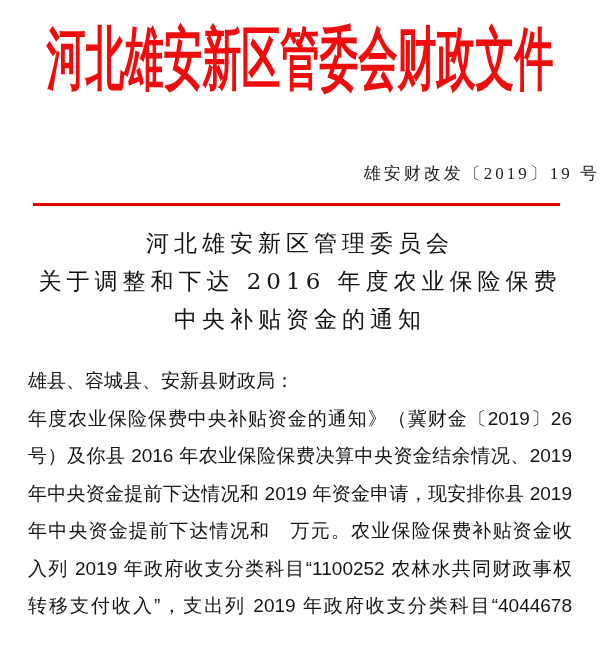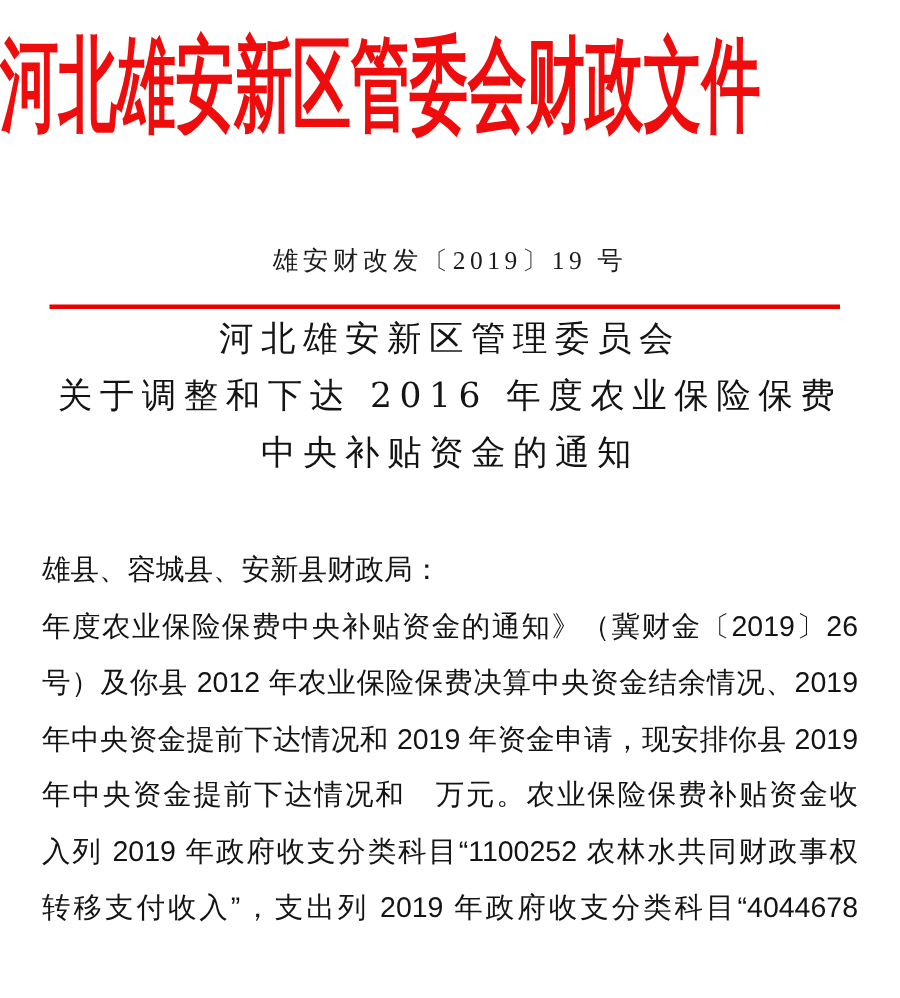--- a/index.html
+++ b/index.html
@@ -15,62 +15,63 @@
     overflow: hidden;
     font-family: "Liberation Serif", serif;
   }
 
   
   .banner {
     position: absolute;
     top: 22px;
     left: 0;
     width: 600px;
+    text-align: center;
     color: #ee0c0c;
   }
   .banner-text {
     display: inline-block;
     font-family: "Liberation Sans", sans-serif;
     font-weight: bold;
     font-size: 39px;
     line-height: 42px;
     letter-spacing: 0px;
     white-space: nowrap;
     transform: scaleY(1.75);
     transform-origin: 50% 0;
   }
 
   
   .docnum {
     position: absolute;
     top: 161px;
     left: 0;
     width: 600px;
-    text-align: center;
+    text-align: right;
     font-family: "Liberation Serif", serif;
     font-size: 17px;
     line-height: 26px;
     letter-spacing: 3px;
     color: #1c1c1c;
   }
 
   
   .divider {
     position: absolute;
     top: 203px;
     left: 33px;
     width: 527px;
     height: 3px;
     background: #e80000;
   }
 
   
   .doc-title {
     position: absolute;
-    top: 207px;
+    top: 224px;
     left: 0;
     width: 600px;
     text-align: center;
     font-family: "DejaVu Serif", serif;
     font-size: 23px;
     line-height: 38px;
     letter-spacing: 5px;
     color: #141414;
   }
   .doc-title .title-line {
@@ -118,20 +119,20 @@
 
   <div class="doc-title">
     <div class="title-line">河北雄安新区管理委员会</div>
     <div class="title-line">关于调整和下达 2016 年度农业保险保费</div>
     <div class="title-line">中央补贴资金的通知</div>
   </div>
 
   <div class="body-text">
     <div class="bline salutation">雄县、容城县、安新县财政局：</div>
     <div class="bline">年度农业保险保费中央补贴资金的通知》（冀财金〔2019〕26</div>
-    <div class="bline">号）及你县 2012 年农业保险保费决算中央资金结余情况、2019</div>
+    <div class="bline">号）及你县 2016 年农业保险保费决算中央资金结余情况、2019</div>
     <div class="bline">年中央资金提前下达情况和 2019 年资金申请，现安排你县 2019</div>
     <div class="bline">年中央资金提前下达情况和　万元。农业保险保费补贴资金收</div>
     <div class="bline">入列 2019 年政府收支分类科目“1100252 农林水共同财政事权</div>
     <div class="bline">转移支付收入”，支出列 2019 年政府收支分类科目“4044678</div>
   </div>
 
 </div>
 
 </body></html>

